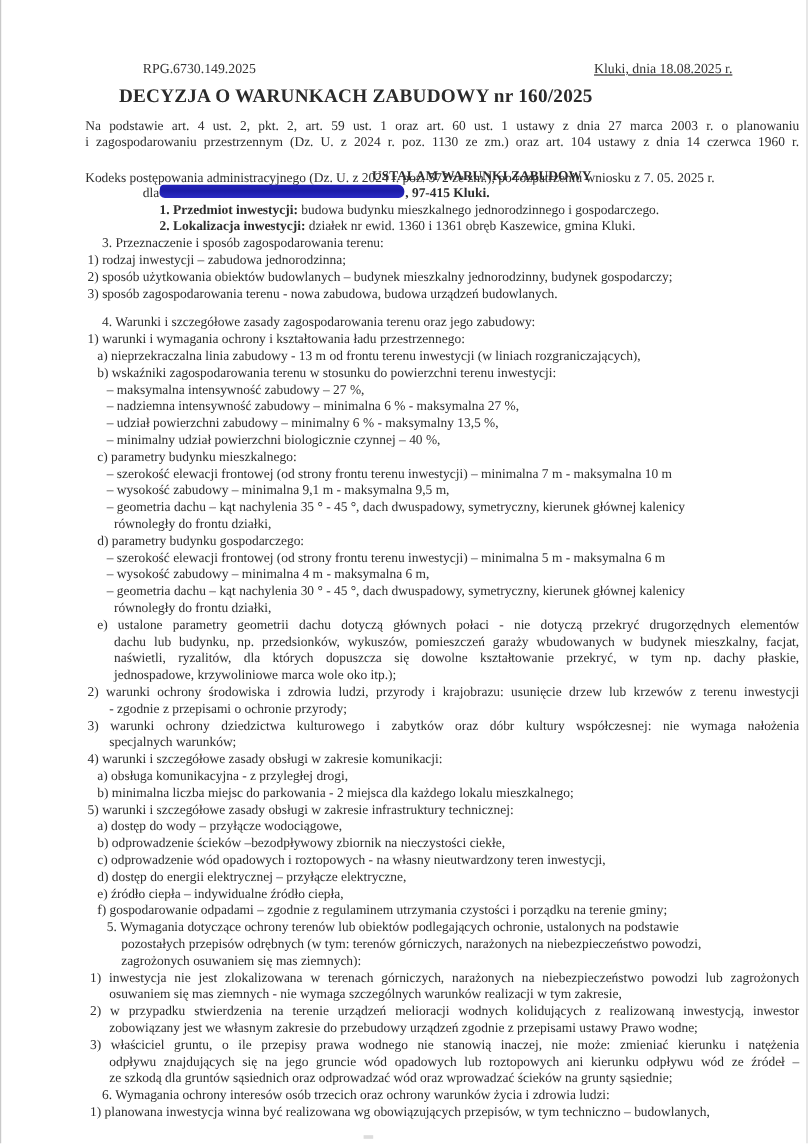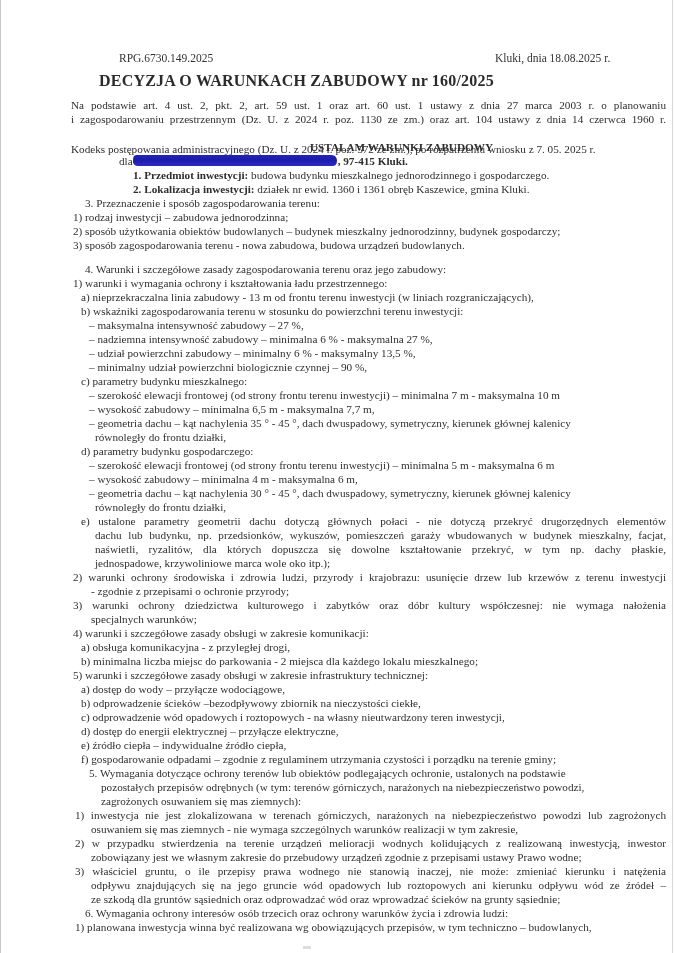--- a/index.html
+++ b/index.html
@@ -12,21 +12,21 @@
     position: absolute; left: 0; top: 0; width: 673px; height: 953px;
     border-left: 1px solid #c9c9c9; border-right: 1px solid #d8d8d8;
     box-sizing: border-box;
   }
   .stamp {
     position: absolute; left: 12px; top: 35px; width: 92px;
     font-family: "DejaVu Sans", sans-serif; font-size: 10.5px; line-height: 13.5px;
     color: #e07ab8; text-align: center;
   }
   .refno { position: absolute; left: 118px; top: 52px; font-size: 11.5px; color: #333; }
-  .place-date { position: absolute; left: 494px; top: 52px; font-size: 11.5px; color: #333; }
+  .place-date { position: absolute; left: 494px; top: 52px; font-size: 11.5px; color: #333; text-decoration: underline; }
   .title {
     position: absolute; left: 0; width: 591px; top: 72px; text-align: center;
     font-weight: bold; font-size: 16px; letter-spacing: 0.2px; color: #2b2b2b;
   }
   .body { position: absolute; left: 0; top: 0; width: 675px; }
   .ln { position: absolute; font-size: 11.2px; line-height: 14px; white-space: nowrap; color: #2e2e2e; }
   .just { text-align: justify; text-align-last: justify; white-space: normal; }
   .b { font-weight: bold; margin-left: 48px; }
   .center { text-align: center; }
   .redact {
@@ -70,25 +70,25 @@
     <div class="ln" style="left:72px;top:224px;">2) sposób użytkowania obiektów budowlanych – budynek mieszkalny jednorodzinny, budynek gospodarczy;</div>
     <div class="ln" style="left:72px;top:238px;">3) sposób zagospodarowania terenu - nowa zabudowa, budowa urządzeń budowlanych.</div>
 
     <div class="ln" style="left:84px;top:262px;">4. Warunki i szczegółowe zasady zagospodarowania terenu oraz jego zabudowy:</div>
     <div class="ln" style="left:72px;top:276px;font-family:Liberation Serif, serif;">1) warunki i wymagania ochrony i kształtowania ładu przestrzennego:</div>
     <div class="ln" style="left:80px;top:290px;">a) nieprzekraczalna linia zabudowy - 13 m od frontu terenu inwestycji (w liniach rozgraniczających),</div>
     <div class="ln" style="left:80px;top:304px;">b) wskaźniki zagospodarowania terenu w stosunku do powierzchni terenu inwestycji:</div>
     <div class="ln" style="left:88px;top:318px;">– maksymalna  intensywność zabudowy – 27 %,</div>
     <div class="ln" style="left:88px;top:332px;">– nadziemna intensywność zabudowy – minimalna 6 % - maksymalna 27 %,</div>
     <div class="ln" style="left:88px;top:346px;">– udział powierzchni zabudowy –  minimalny 6 % - maksymalny 13,5 %,</div>
-    <div class="ln" style="left:88px;top:360px;">– minimalny udział powierzchni biologicznie czynnej – 90 %,</div>
+    <div class="ln" style="left:88px;top:360px;">– minimalny udział powierzchni biologicznie czynnej – 40 %,</div>
 
     <div class="ln" style="left:80px;top:374px;">c) parametry budynku mieszkalnego:</div>
     <div class="ln" style="left:88px;top:388px;">– szerokość elewacji frontowej (od strony frontu terenu inwestycji) – minimalna 7 m - maksymalna 10 m</div>
-    <div class="ln" style="left:88px;top:402px;">– wysokość zabudowy – minimalna 6,5 m - maksymalna 7,7 m,</div>
+    <div class="ln" style="left:88px;top:402px;">– wysokość zabudowy – minimalna 9,1 m - maksymalna 9,5 m,</div>
     <div class="ln" style="left:88px;top:416px;">– geometria dachu – kąt nachylenia 35 ° - 45 °, dach dwuspadowy, symetryczny, kierunek głównej kalenicy</div>
     <div class="ln" style="left:94px;top:430px;">  równoległy do frontu działki,</div>
 
     <div class="ln" style="left:80px;top:444px;">d) parametry budynku gospodarczego:</div>
     <div class="ln" style="left:88px;top:458px;">– szerokość elewacji frontowej (od strony frontu terenu inwestycji) – minimalna 5 m - maksymalna 6 m</div>
     <div class="ln" style="left:88px;top:472px;">– wysokość zabudowy – minimalna 4 m - maksymalna 6 m,</div>
     <div class="ln" style="left:88px;top:486px;">– geometria dachu – kąt nachylenia 30 ° - 45 °, dach dwuspadowy, symetryczny, kierunek głównej kalenicy</div>
     <div class="ln" style="left:94px;top:500px;">  równoległy do frontu działki,</div>
 
     <div class="ln just" style="left:80px;top:514px;width:585px;">e) ustalone parametry geometrii dachu dotyczą głównych połaci - nie dotyczą przekryć drugorzędnych elementów</div>

